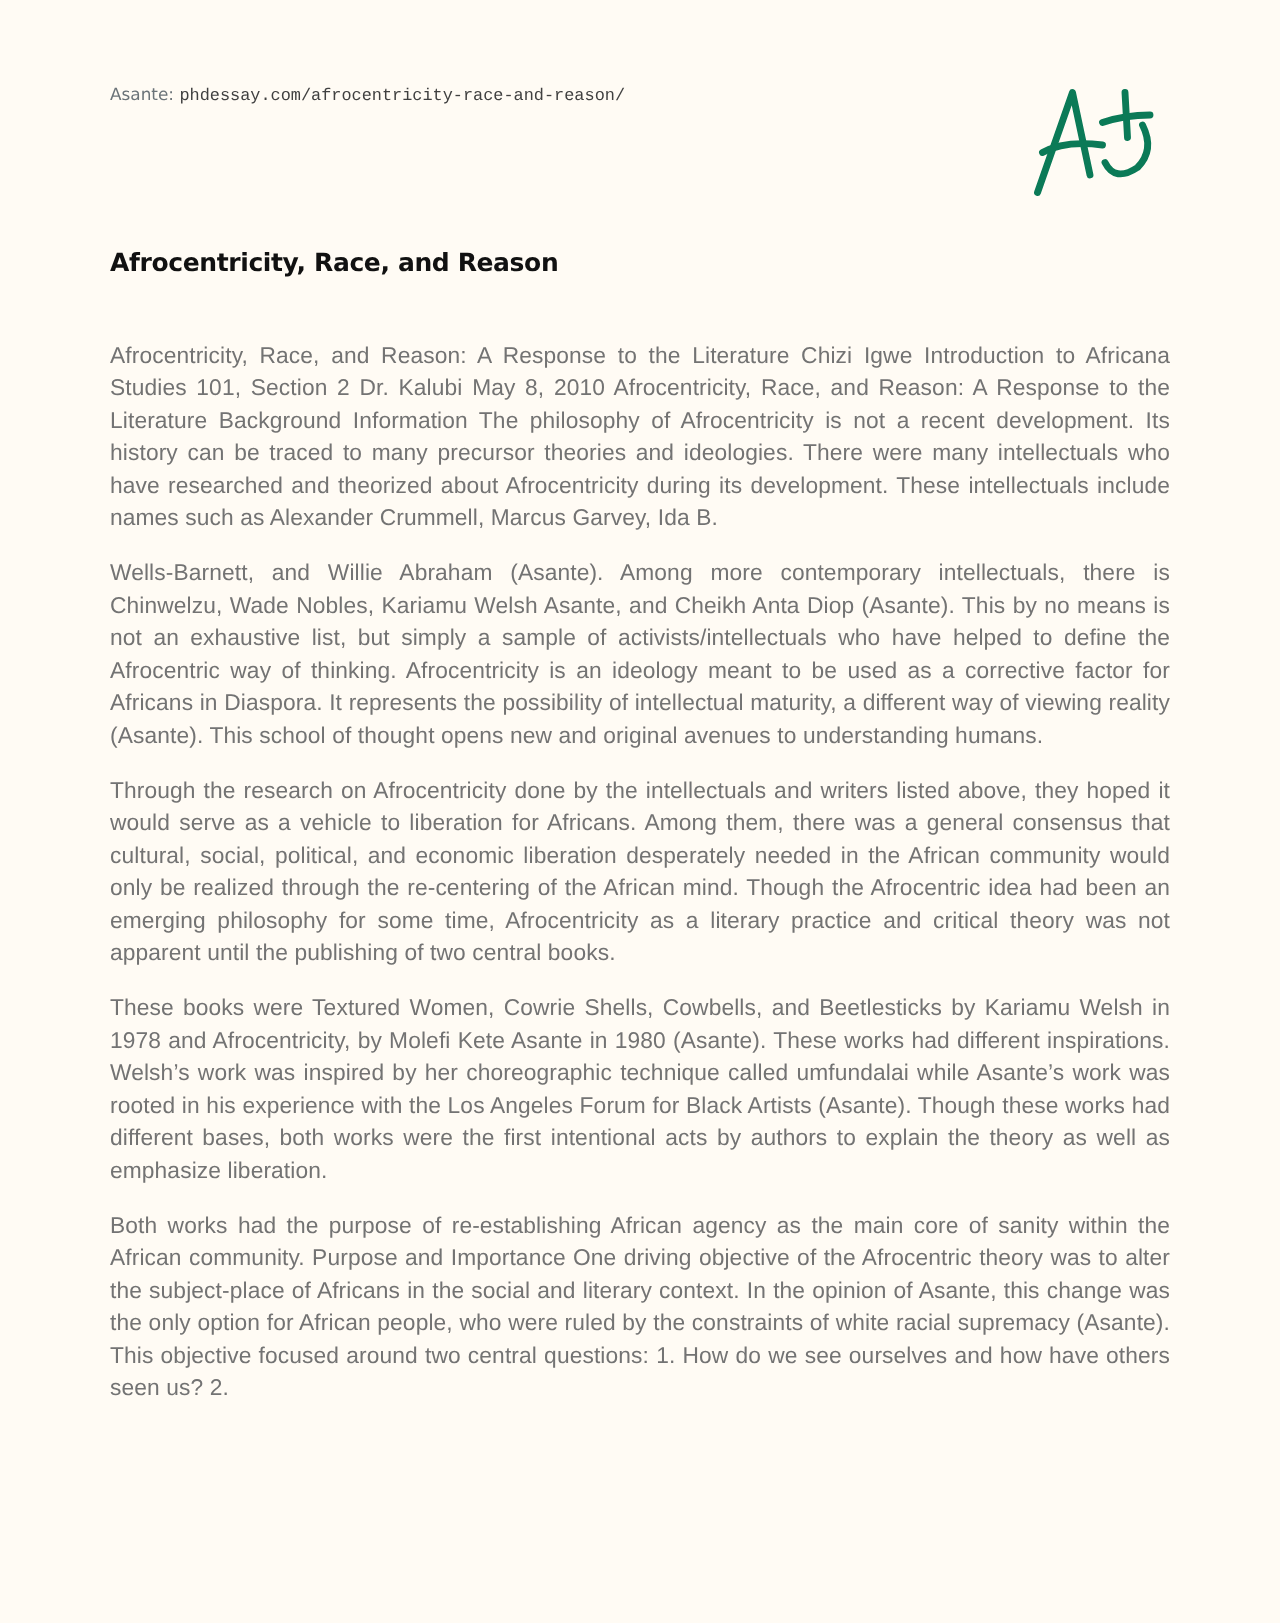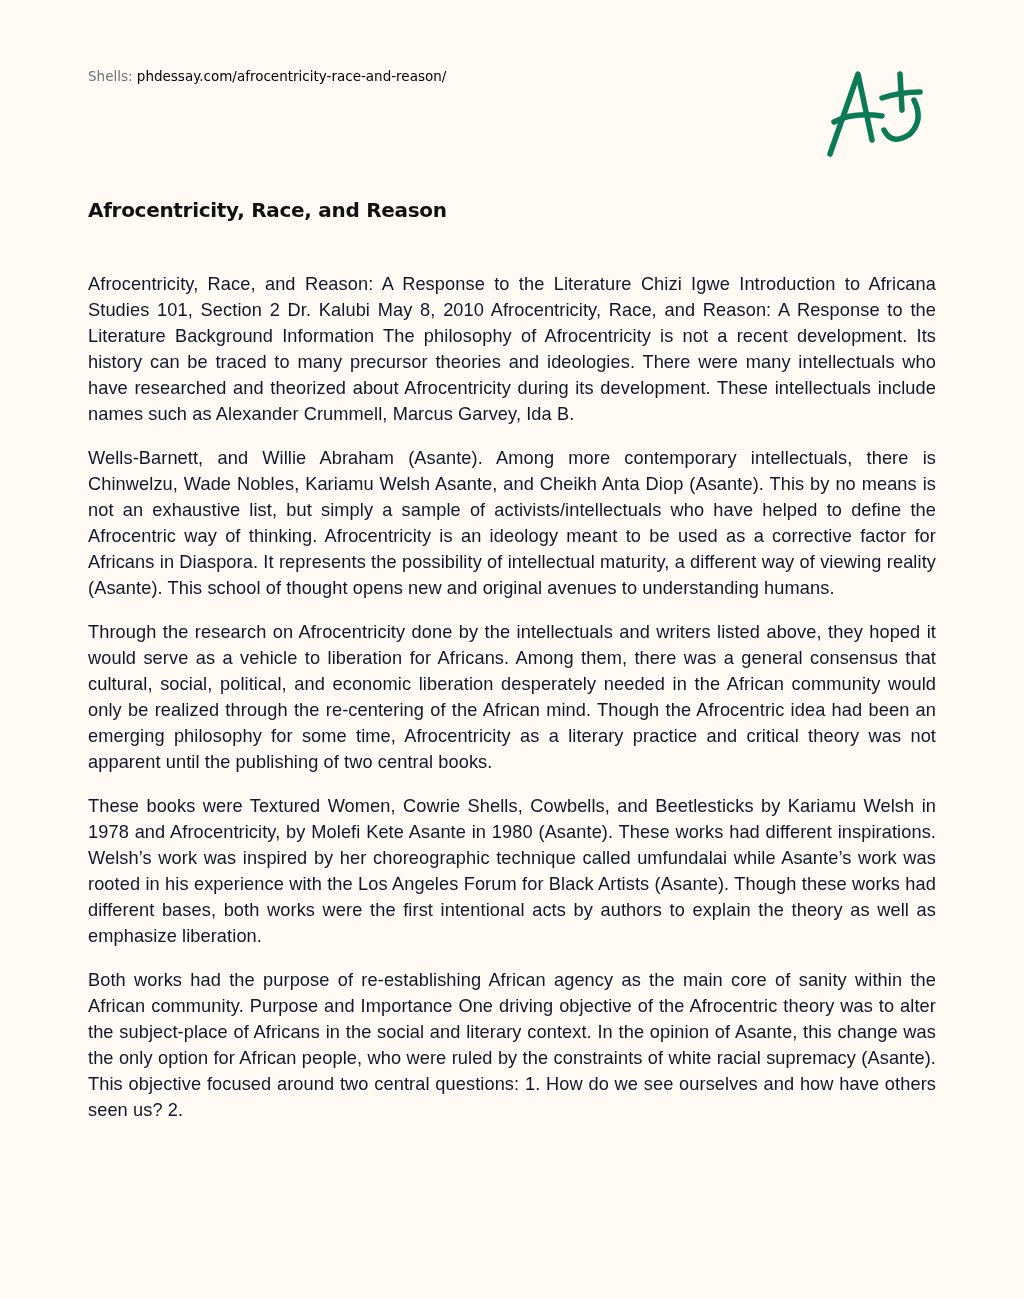--- a/index.html
+++ b/index.html
@@ -30,22 +30,23 @@
       letter-spacing: -0.2px;
     }
     .source {
       margin-top: 17px;
       font-size: 13.5px;
       line-height: 18px;
       color: #6b7378;
       font-family: "DejaVu Sans", sans-serif;
     }
     .source a {
-      color: #000000;
+      color: #404040;
       text-decoration: none;
+      font-family: Liberation Mono, monospace;
     }
     .logo {
       position: absolute;
       left: 822px;
       top: 62px;
       width: 110px;
       height: 100px;
     }
     .page-title {
       position: absolute;
@@ -65,31 +66,31 @@
       top: 271px;
       width: 848px;
       height: 981px;
       overflow: hidden;
     }
     .content p {
       margin: 0 0 18px 0;
       font-family: "Liberation Sans", sans-serif;
       font-size: 18.2px;
       line-height: 26px;
-      color: #0f172a;
+      color: #737373;
       text-align: justify;
       letter-spacing: 0.1px;
     }
   </style>
 </head>
 <body>
 
 <div class="header">
   <div class="source">
-    <span>Shells:</span>
+    <span>Asante:</span>
     <a>phdessay.com/afrocentricity-race-and-reason/</a>
   </div>
 </div>
 
 <div class="logo">
   <svg width="110" height="100" viewBox="0 0 110 100" fill="none" stroke="#0b7a57" stroke-width="5.5" stroke-linecap="round" stroke-linejoin="round">
     <path d="M8 92 L36 12 L50 78"></path>
     <path d="M12 60 Q30 50 60 54"></path>
     <path d="M60 36 Q78 30 98 30"></path>
     <path d="M78 12 L80 48"></path>

